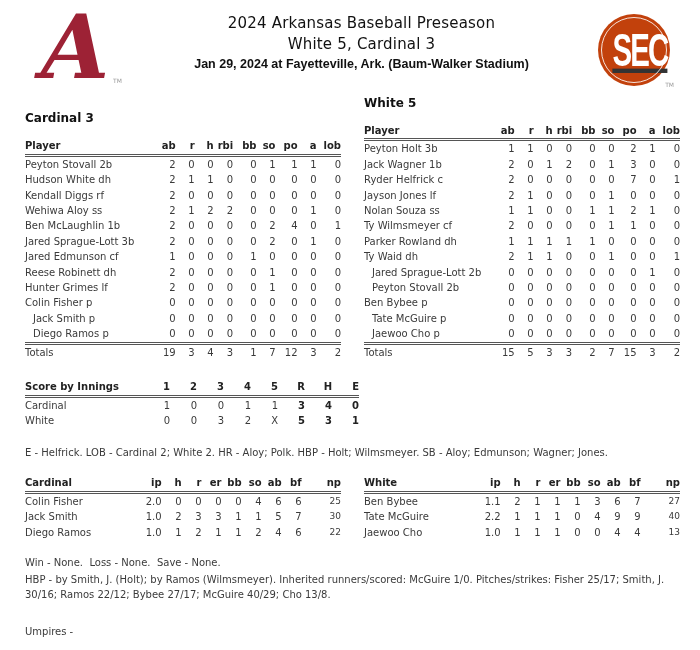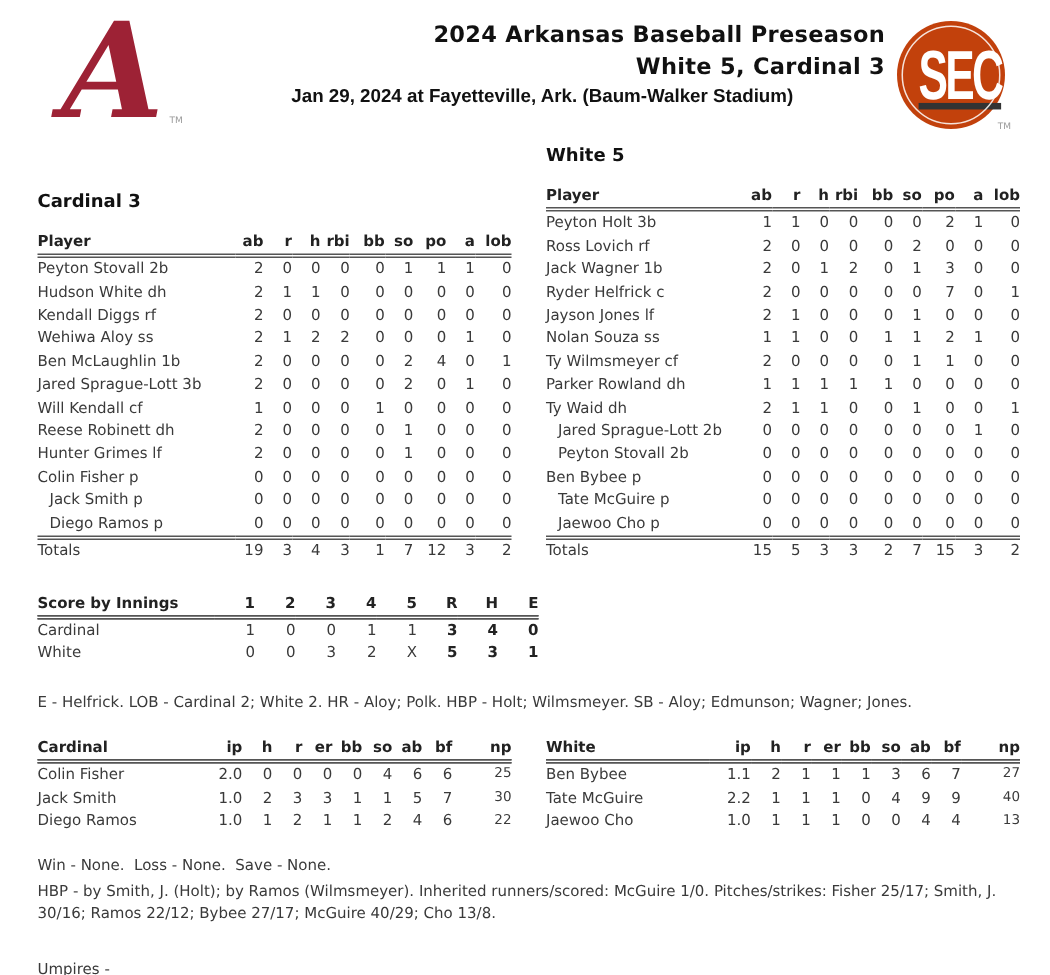--- a/index.html
+++ b/index.html
@@ -8,21 +8,21 @@
   .page { width:700px; height:650px; padding:6px 24px 0 25px; }
 
   
   .hdr { display:flex; align-items:flex-start; }
   .ark-logo { width:108px; position:relative; height:88px; color:#9D2235; }
   .ark-a { font-family:"DejaVu Serif", serif; font-style:italic; font-weight:bold;
            font-size:88px; line-height:82px; padding-left:16px; }
   .tm { font-size:6px; color:#999; letter-spacing:0; }
   .ark-tm { position:absolute; bottom:10px; left:88px; }
   .titles { flex:1; text-align:center; padding-top:8px; color:#111; }
-  .t1, .t2 { font-size:15px; font-weight:bold; letter-spacing:.2px;text-align:right; }
+  .t1, .t2 { font-size:15px; font-weight:normal; letter-spacing:.2px; }
   .t2 { margin-top:3px; }
   .t3 { font-size:12.5px; font-weight:bold; font-family:"Liberation Sans", sans-serif; margin-top:4px; }
   .sec-wrap { width:86px; position:relative; height:88px; }
   .sec-badge { width:72px; height:72px; margin:8px 0 0 8px; border-radius:50%;
                background:#c2410c; display:flex; align-items:center; justify-content:flex-end;
                position:relative;text-decoration:underline; }
   .sec-badge::after { content:''; position:absolute; inset:3px; border:1.5px solid rgba(255,255,255,.85); border-radius:50%; }
   .sec-text { color:#fff; font-family:"Liberation Sans", sans-serif; font-weight:bold;
               font-size:32px; letter-spacing:-2px; transform:scaleY(1.45) scaleX(.92); }
   .sec-tm { position:absolute; bottom:6px; right:2px; }
@@ -178,21 +178,21 @@
               <td class="num">0</td>
               <td class="num">0</td>
               <td class="num">0</td>
               <td class="num">0</td>
               <td class="num">2</td>
               <td class="num">0</td>
               <td class="num">1</td>
               <td class="num">0</td>
             </tr>
             <tr>
-              <td class="label">Will Kendall cf</td>
+              <td class="label">Jared Edmunson cf</td>
               <td class="num">1</td>
               <td class="num">0</td>
               <td class="num">0</td>
               <td class="num">0</td>
               <td class="num">1</td>
               <td class="num">0</td>
               <td class="num">0</td>
               <td class="num">0</td>
               <td class="num">0</td>
             </tr>
@@ -292,32 +292,20 @@
             <tr>
               <td class="label">Peyton Holt 3b</td>
               <td class="num">1</td>
               <td class="num">1</td>
               <td class="num">0</td>
               <td class="num">0</td>
               <td class="num">0</td>
               <td class="num">0</td>
               <td class="num">2</td>
               <td class="num">1</td>
-              <td class="num">0</td>
-            </tr>
-            <tr>
-              <td class="label">Ross Lovich rf</td>
-              <td class="num">2</td>
-              <td class="num">0</td>
-              <td class="num">0</td>
-              <td class="num">0</td>
-              <td class="num">0</td>
-              <td class="num">2</td>
-              <td class="num">0</td>
-              <td class="num">0</td>
               <td class="num">0</td>
             </tr>
             <tr>
               <td class="label">Jack Wagner 1b</td>
               <td class="num">2</td>
               <td class="num">0</td>
               <td class="num">1</td>
               <td class="num">2</td>
               <td class="num">0</td>
               <td class="num">1</td>

